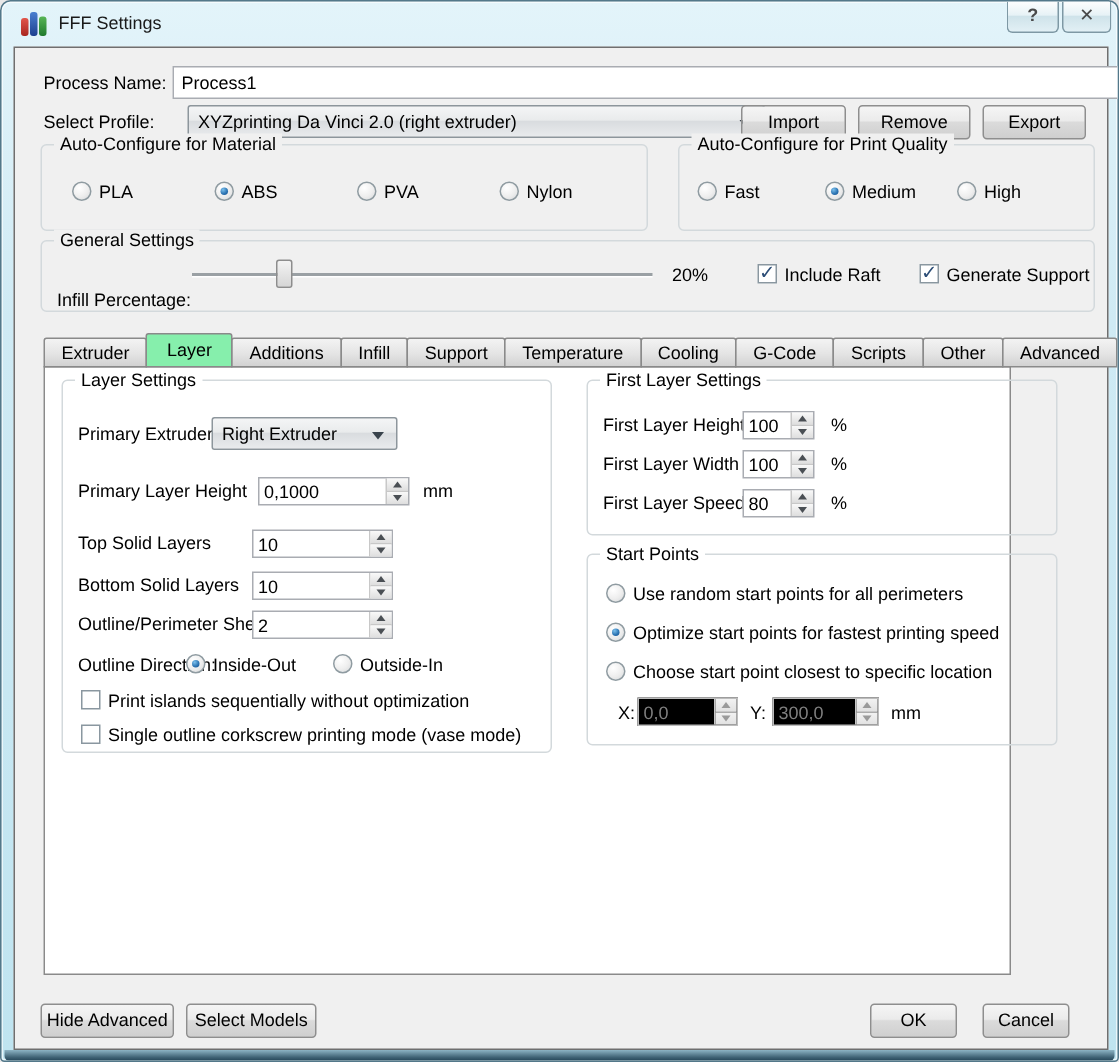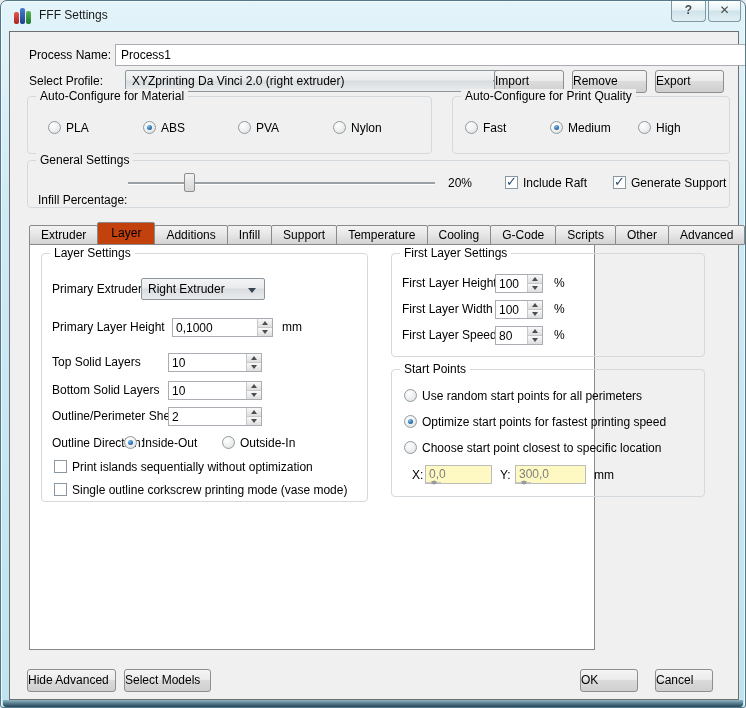--- a/index.html
+++ b/index.html
@@ -29,21 +29,21 @@
   
   .dlg { position:absolute; left:8px; top:30px; width:730px; height:669px;
     background:#f0f0f0; border:1px solid #6f6f6f; }
 
   .lbl { white-space:nowrap; }
   .abs { position:absolute; }
 
   .txt { position:absolute; height:22px; border:1px solid #a9acb2; background:#fff;
     padding:0 5px; font:12px "Liberation Sans","DejaVu Sans",sans-serif;margin-left:18px; }
 
-  .btn { position:absolute; height:23px; line-height:21px;
+  .btn { position:absolute; height:23px; text-align:center; line-height:21px;
     background:linear-gradient(180deg,#f5f5f5 0%,#ebebeb 45%,#dbdbdb 50%,#cfcfcf 100%);
     border:1px solid #8e8e8e; border-radius:3px; cursor:pointer; }
 
   .combo { position:absolute; height:22px; line-height:20px; padding-left:6px;
     background:linear-gradient(180deg,#f4f5f6 0%,#e9ebec 45%,#d9dcdf 50%,#e9ebed 100%);
     border:1px solid #8d969c; border-radius:2px; cursor:pointer; }
   .combo::after { content:""; position:absolute; right:8px; top:9px;
     border-left:4px solid transparent; border-right:4px solid transparent; border-top:5px solid #39434c; }
 
   .groupbox { position:absolute; border:1px solid #d3d9dc; border-radius:4px; }
@@ -68,33 +68,33 @@
 
   .spin { position:absolute; height:19px; border:1px solid #a9acb2; background:#fff; display:flex; }
   .spin input { flex:1; min-width:0; border:none; outline:none; background:transparent;
     font:12px "Liberation Sans","DejaVu Sans",sans-serif; padding-left:3px; color:#000; }
   .spin .btns { width:15px; display:flex; flex-direction:column; border-left:1px solid #c8c8c8; }
   .spin .sb { flex:1; position:relative; background:linear-gradient(180deg,#f9f9f9,#dedede); cursor:pointer; }
   .spin .sb.up { border-bottom:1px solid #c8c8c8; }
   .spin .sb i { position:absolute; left:50%; top:50%; transform:translate(-50%,-50%); width:0; height:0; }
   .spin .sb.up i { border-left:3px solid transparent; border-right:3px solid transparent; border-bottom:4px solid #4a4f54; }
   .spin .sb.down i { border-left:3px solid transparent; border-right:3px solid transparent; border-top:4px solid #4a4f54; }
-  .spin.disabled { background:#fef9c3; border-color:#bcbcbc;flex-direction:column; }
+  .spin.disabled { background:#000000; border-color:#bcbcbc; }
   .spin.disabled input { color:#7f7f7f; }
   .spin.disabled .sb { background:linear-gradient(180deg,#f2f2f2,#e2e2e2); }
   .spin.disabled .sb.up i { border-bottom-color:#9a9a9a; }
   .spin.disabled .sb.down i { border-top-color:#9a9a9a; }
 
   
   .tabs { position:absolute; left:19px; top:190px; height:23px; display:flex; align-items:flex-end; z-index:2; }
   .tab { height:20px; line-height:19px; padding:0 11px; margin-right:-1px; white-space:nowrap; cursor:pointer;
     background:linear-gradient(180deg,#f3f3f3 0%,#e4e4e4 55%,#d2d2d2 100%);
     border:1px solid #8a8a8a; border-radius:2px 2px 0 0; }
-  .tab.active { height:23px; line-height:21px; padding:0 13px; background:#c2410c; position:relative; z-index:4; }
-  .tabpanel { position:absolute; left:19px; top:212px; width:566px; height:406px; background:#fff; border:1px solid #8a8a8a; z-index:1; }
+  .tab.active { height:23px; line-height:21px; padding:0 13px; background:#86efac; position:relative; z-index:4; }
+  .tabpanel { position:absolute; left:19px; top:212px; width:645px; height:406px; background:#fff; border:1px solid #8a8a8a; z-index:1; }
 
   
   .grow { position:absolute; left:10px; right:6px; height:20px; line-height:19px; white-space:nowrap; }
 
   
   .lbl-process { left:19px; top:16px; } .lbl-profile { left:19px; top:42px; }
   .in-process { left:87px; top:12px; width:633px; }
   .combo-profile { left:87px; top:38px; width:385px;margin-left:28px; }
   .btn-import { left:484px; top:38px; width:70px; }
   .btn-remove { left:562px; top:38px; width:75px; }

